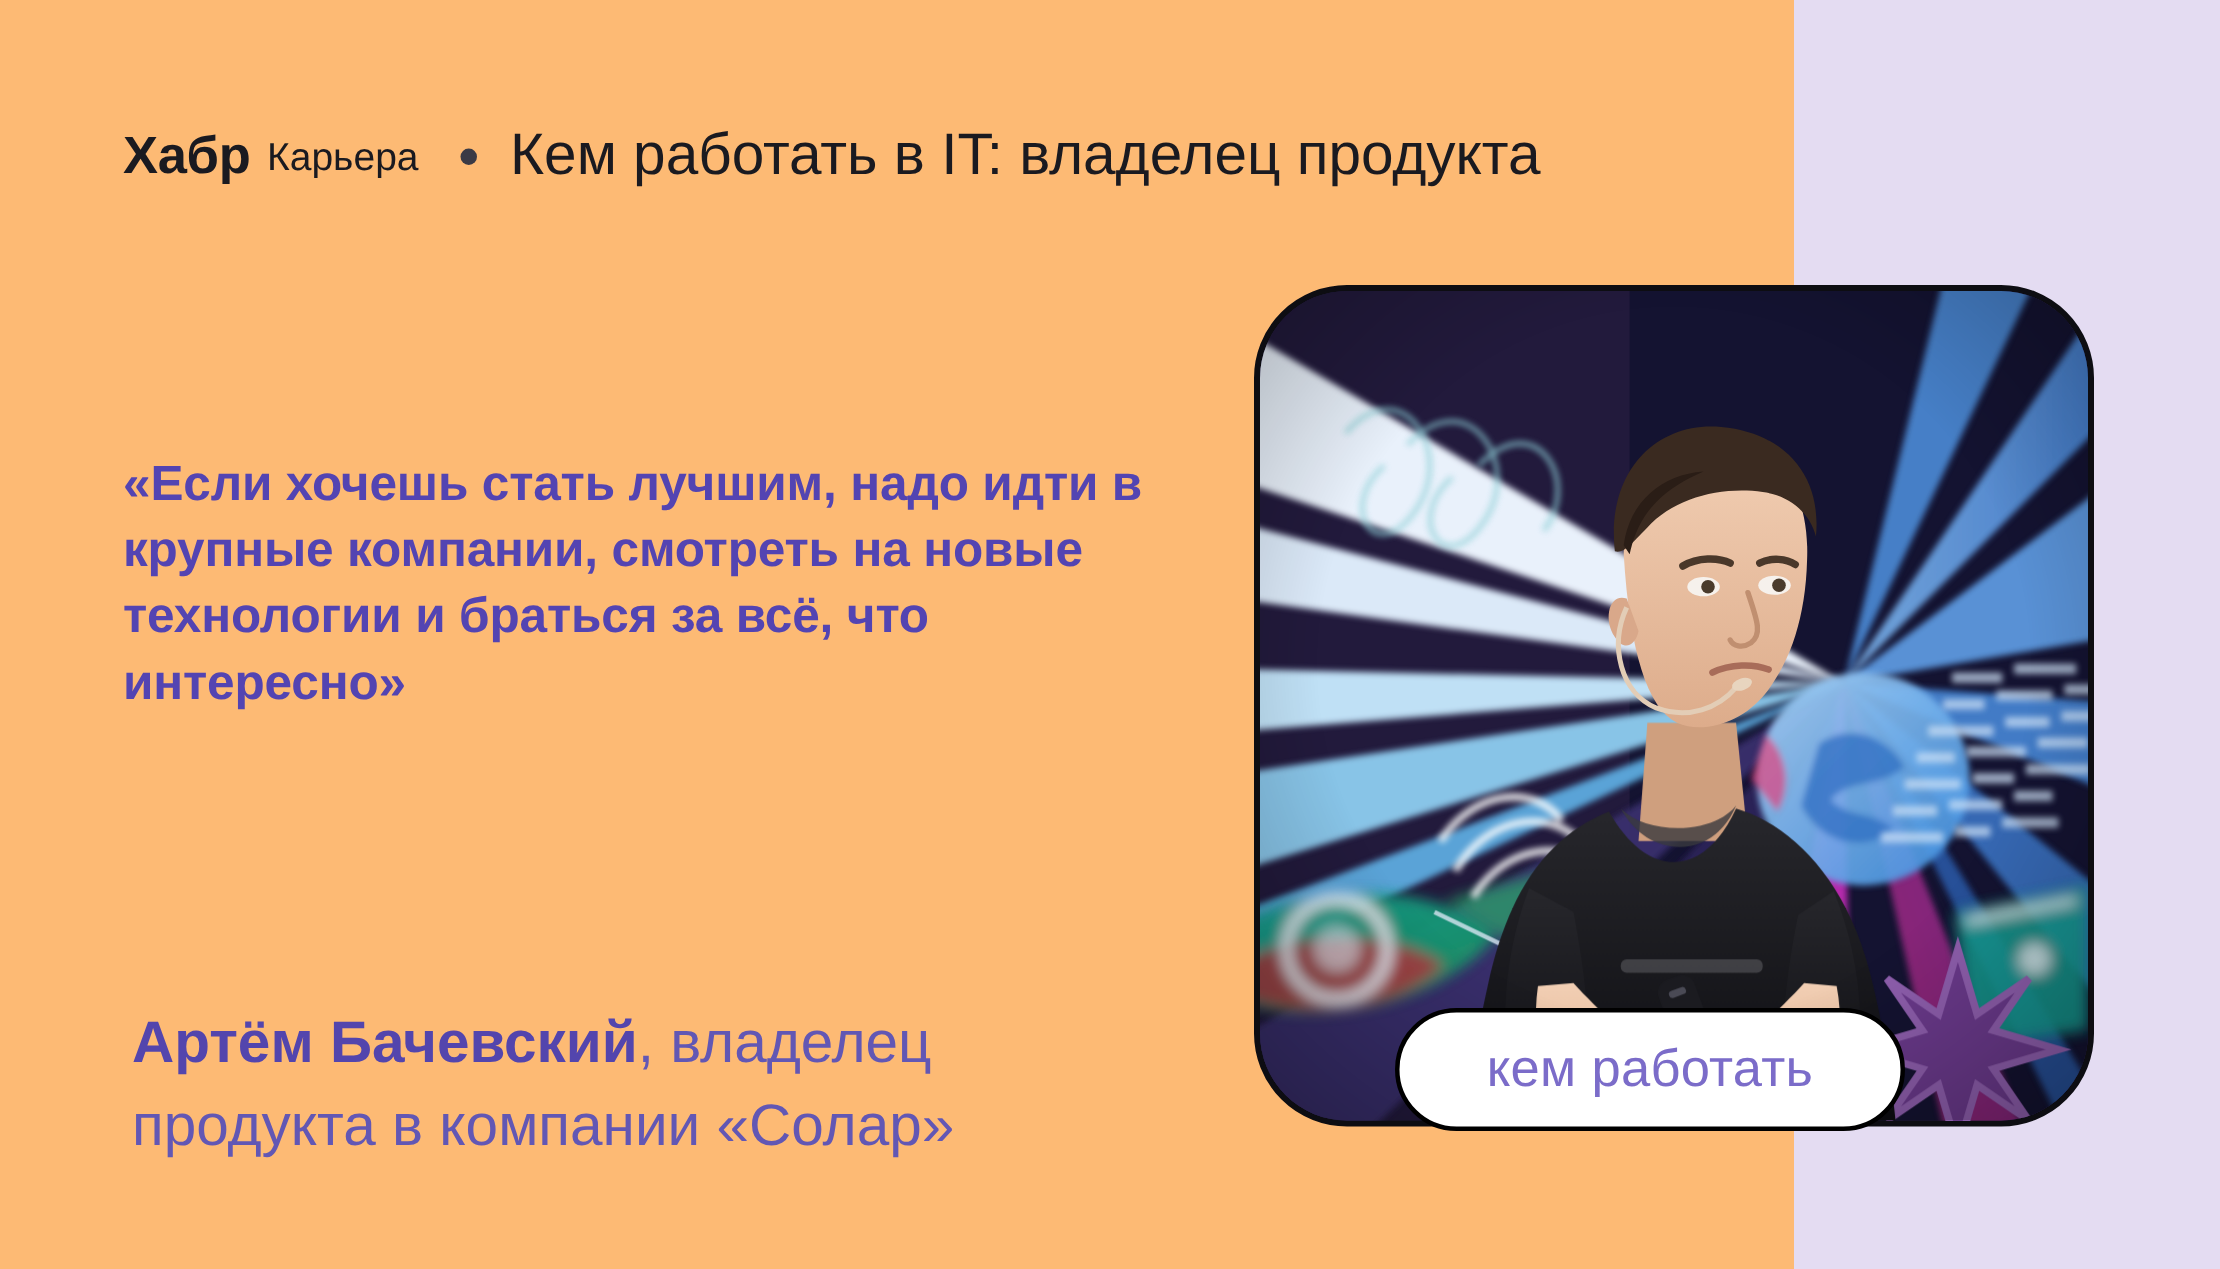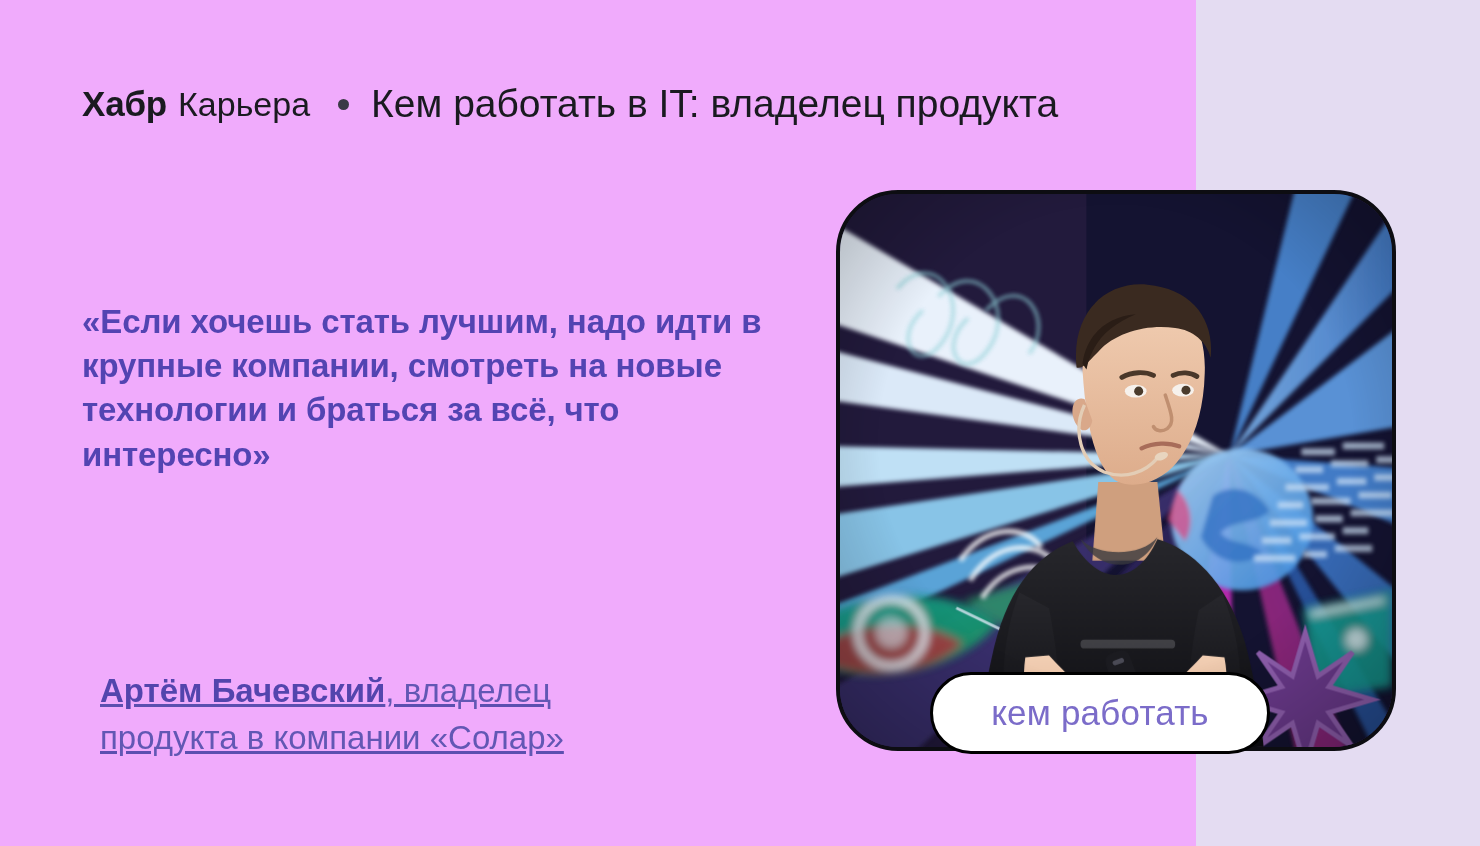--- a/index.html
+++ b/index.html
@@ -5,36 +5,36 @@
   * { margin:0; padding:0; box-sizing:border-box; }
   html, body {
     width:1480px; height:846px;
     background:#e4dcf2;
     font-family:"Liberation Sans", sans-serif;
     overflow:hidden;
   }
   .page {
     position:relative;
     width:1196px; height:846px;
-    background:#f0abfc;
+    background:#fdba74;
   }
 
   
   .header {
     position:absolute;
     left:82px; top:82px;
     display:flex; align-items:center;
     white-space:nowrap;
   }
   .brand-bold {
     font-size:35px; font-weight:bold; color:#1a1a20;
     letter-spacing:-0.2px;
   }
   .brand-light {
-    font-size:34px; font-weight:400; color:#1a1a20;
+    font-size:26px; font-weight:400; color:#1a1a20;
     margin-left:11px;
   }
   .header-dot {
     width:11px; height:11px; border-radius:50%;
     background:#3a3a45;
     margin:0 22px 0 28px;
     flex:0 0 auto;
   }
   .header-title {
     font-size:39px; font-weight:400; color:#1a1a20;
@@ -48,26 +48,25 @@
     font-size:33px;
     font-weight:bold;
     line-height:1.34;
     color:#5344b2;
     letter-spacing:-0.1px;
   }
 
   
   .attrib {
     position:absolute;
-    left:100px; top:668px;
+    left:88px; top:668px;
     width:560px;
-    font-size:33px;
+    font-size:39px;
     line-height:1.42;
     color:#5c4fb0;
-    text-decoration:underline;
   }
   .attrib .name { font-weight:bold; color:#5345ad; }
   .attrib .role { font-weight:400; color:#6257b4; }
 
   
   .card {
     position:absolute;
     left:836px; top:190px;
     width:560px; height:561px;
     border-radius:62px;

